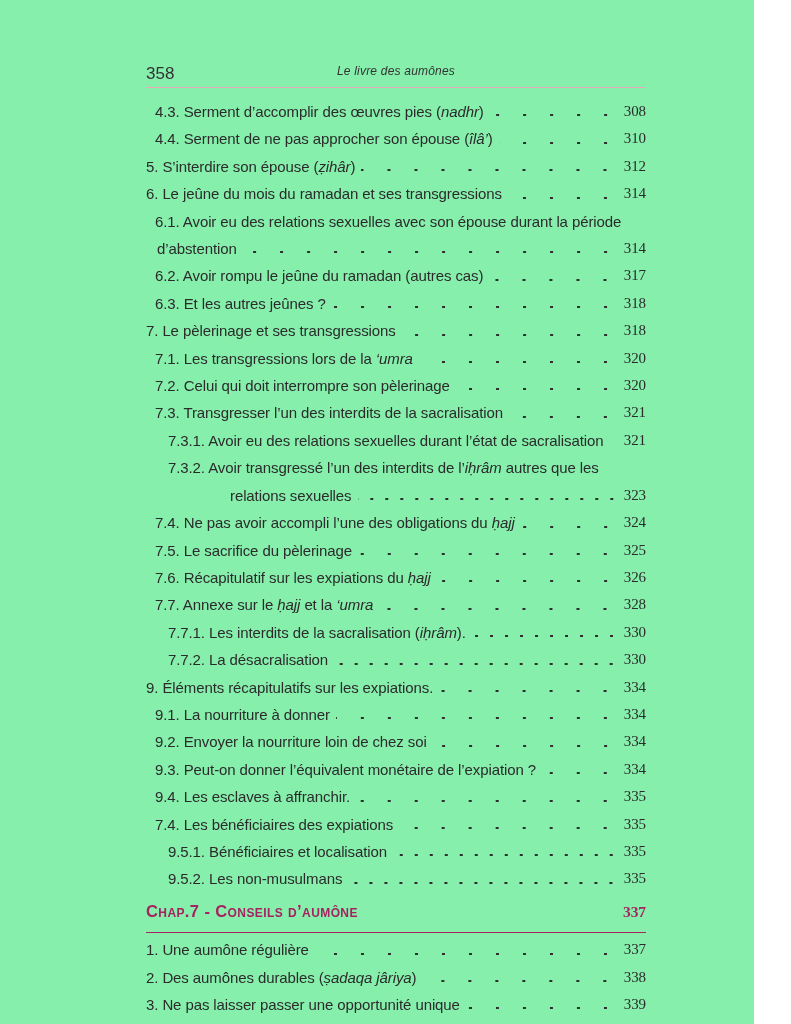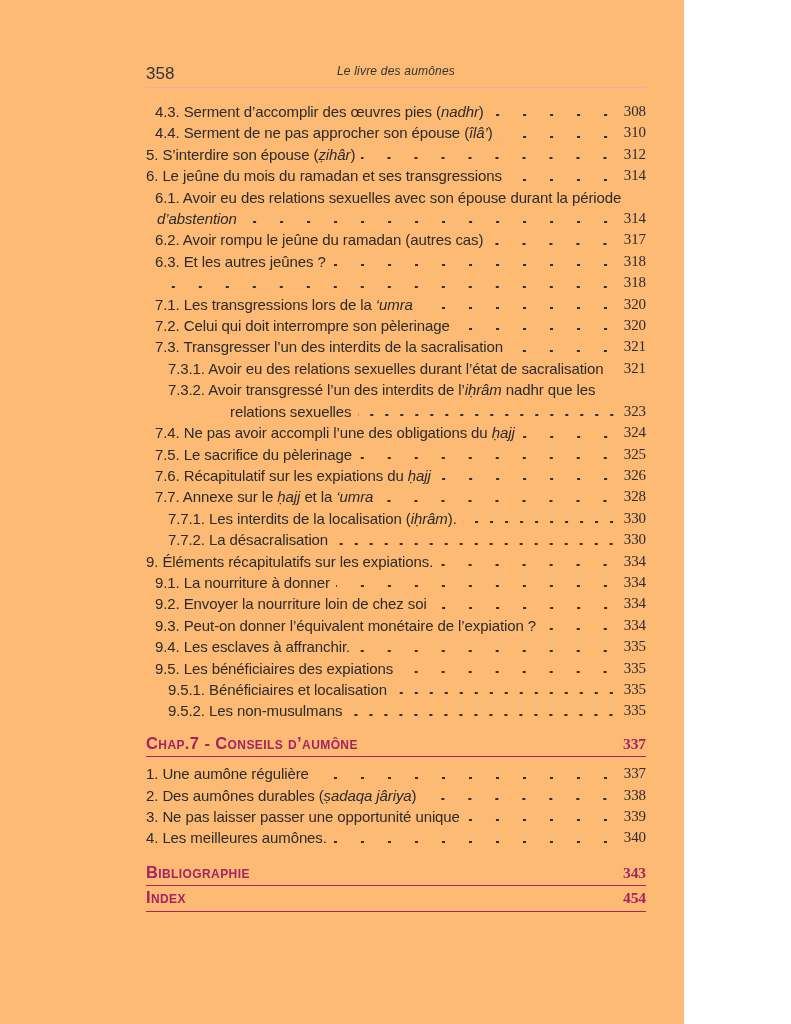--- a/index.html
+++ b/index.html
@@ -1,19 +1,19 @@
 <!DOCTYPE html>
 <html lang="fr"><head>
 <meta charset="utf-8">
 <style>
   html,body{margin:0;padding:0;background:#ffffff;}
   .sheet{
     position:relative;
-    width:684px;height:1024px;
-    background:#fdba74;
+    width:754px;height:1024px;
+    background:#86efac;
     font-family:"Liberation Sans","DejaVu Sans",sans-serif;
     color:var(--ink,#2b2b2b);
     overflow:hidden;
   }
   .content{
     position:absolute;left:146px;top:64px;width:500px;
   }
   
   .header-row{
     position:relative;
@@ -28,42 +28,43 @@
   .header-title{
     font-style:italic;font-size:12px;color:#333;letter-spacing:0.2px;
   }
   
   .toc{margin-top:13px;}
   .line{
     display:flex;
     line-height:21.4px;
     font-size:15px;
     letter-spacing:-0.1px;
+    margin-top:6px;
   }
   .lbl{white-space:nowrap;flex:0 1 auto;min-width:0;}
   .lbl i{font-style:italic;}
   .l1{padding-left:0;}
   .l2{padding-left:9px;}
   .l3{padding-left:22px;}
-  .c1{padding-left:11px;font-style:italic;}
+  .c1{padding-left:11px;}
   .c2{padding-left:84px;}
   .leader{
     flex:1 1 8px;min-width:0;
     background-image:radial-gradient(circle, #2e2e2e 1.3px, transparent 1.5px);
     background-repeat:repeat-x;
     background-position:right 3px bottom 4px;
     margin:0 2px 0 6px;
   }
   .leader.wide{background-size:27px 6px;}
   .leader.dense{background-size:15px 6px;}
   .pg{flex:0 0 auto;text-align:right;font-family:Liberation Serif, serif;}
   
   .line.heading{
     border-bottom:1.5px solid var(--accent,#a52360);
-    padding-bottom:2px;
+    padding-bottom:10px;
     align-items:flex-start;
   }
   .h-chapter{margin-top:11px;margin-bottom:6px;}
   .h-biblio{margin-top:13px;}
   .h-index{margin-top:1px;}
   .heading .hl{
     flex:1 1 auto;
     color:var(--accent,#a52360);
     font-weight:bold;
     font-variant:small-caps;
@@ -120,20 +121,21 @@
           <span class="lbl l2"><span>6.2. Avoir rompu le jeûne du ramadan (autres cas)</span></span>
           <span class="leader wide"></span>
           <span class="pg">317</span>
         </div>
         <div class="line">
           <span class="lbl l2"><span>6.3. Et les autres jeûnes ?</span></span>
           <span class="leader wide"></span>
           <span class="pg">318</span>
         </div>
         <div class="line">
+          <span class="lbl l1"><span>7. Le pèlerinage et ses transgressions</span></span>
           <span class="leader wide"></span>
           <span class="pg">318</span>
         </div>
         <div class="line">
           <span class="lbl l2"><span>7.1. Les transgressions lors de la </span><i>‘umra</i></span>
           <span class="leader wide"></span>
           <span class="pg">320</span>
         </div>
         <div class="line">
           <span class="lbl l2"><span>7.2. Celui qui doit interrompre son pèlerinage</span></span>
@@ -144,21 +146,21 @@
           <span class="lbl l2"><span>7.3. Transgresser l’un des interdits de la sacralisation</span></span>
           <span class="leader wide"></span>
           <span class="pg">321</span>
         </div>
         <div class="line">
           <span class="lbl l3"><span>7.3.1. Avoir eu des relations sexuelles durant l’état de sacralisation</span></span>
           <span class="leader wide"></span>
           <span class="pg">321</span>
         </div>
         <div class="line">
-          <span class="lbl l3"><span>7.3.2. Avoir transgressé l’un des interdits de l’</span><i>iḥrâm</i><span> nadhr que les</span></span>
+          <span class="lbl l3"><span>7.3.2. Avoir transgressé l’un des interdits de l’</span><i>iḥrâm</i><span> autres que les</span></span>
         </div>
         <div class="line">
           <span class="lbl c2"><span>relations sexuelles</span></span>
           <span class="leader dense"></span>
           <span class="pg">323</span>
         </div>
         <div class="line">
           <span class="lbl l2"><span>7.4. Ne pas avoir accompli l’une des obligations du </span><i>ḥajj</i></span>
           <span class="leader wide"></span>
           <span class="pg">324</span>
@@ -172,21 +174,21 @@
           <span class="lbl l2"><span>7.6. Récapitulatif sur les expiations du </span><i>ḥajj</i></span>
           <span class="leader wide"></span>
           <span class="pg">326</span>
         </div>
         <div class="line">
           <span class="lbl l2"><span>7.7. Annexe sur le </span><i>ḥajj</i><span> et la </span><i>‘umra</i></span>
           <span class="leader wide"></span>
           <span class="pg">328</span>
         </div>
         <div class="line">
-          <span class="lbl l3"><span>7.7.1. Les interdits de la localisation (</span><i>iḥrâm</i><span>).</span></span>
+          <span class="lbl l3"><span>7.7.1. Les interdits de la sacralisation (</span><i>iḥrâm</i><span>).</span></span>
           <span class="leader dense"></span>
           <span class="pg">330</span>
         </div>
         <div class="line">
           <span class="lbl l3"><span>7.7.2. La désacralisation</span></span>
           <span class="leader dense"></span>
           <span class="pg">330</span>
         </div>
         <div class="line">
           <span class="lbl l1"><span>9. Éléments récapitulatifs sur les expiations.</span></span>
@@ -207,21 +209,21 @@
           <span class="lbl l2"><span>9.3. Peut-on donner l’équivalent monétaire de l’expiation ?</span></span>
           <span class="leader wide"></span>
           <span class="pg">334</span>
         </div>
         <div class="line">
           <span class="lbl l2"><span>9.4. Les esclaves à affranchir.</span></span>
           <span class="leader wide"></span>
           <span class="pg">335</span>
         </div>
         <div class="line">
-          <span class="lbl l2"><span>9.5. Les bénéficiaires des expiations</span></span>
+          <span class="lbl l2"><span>7.4. Les bénéficiaires des expiations</span></span>
           <span class="leader wide"></span>
           <span class="pg">335</span>
         </div>
         <div class="line">
           <span class="lbl l3"><span>9.5.1. Bénéficiaires et localisation</span></span>
           <span class="leader dense"></span>
           <span class="pg">335</span>
         </div>
         <div class="line">
           <span class="lbl l3"><span>9.5.2. Les non-musulmans</span></span>

